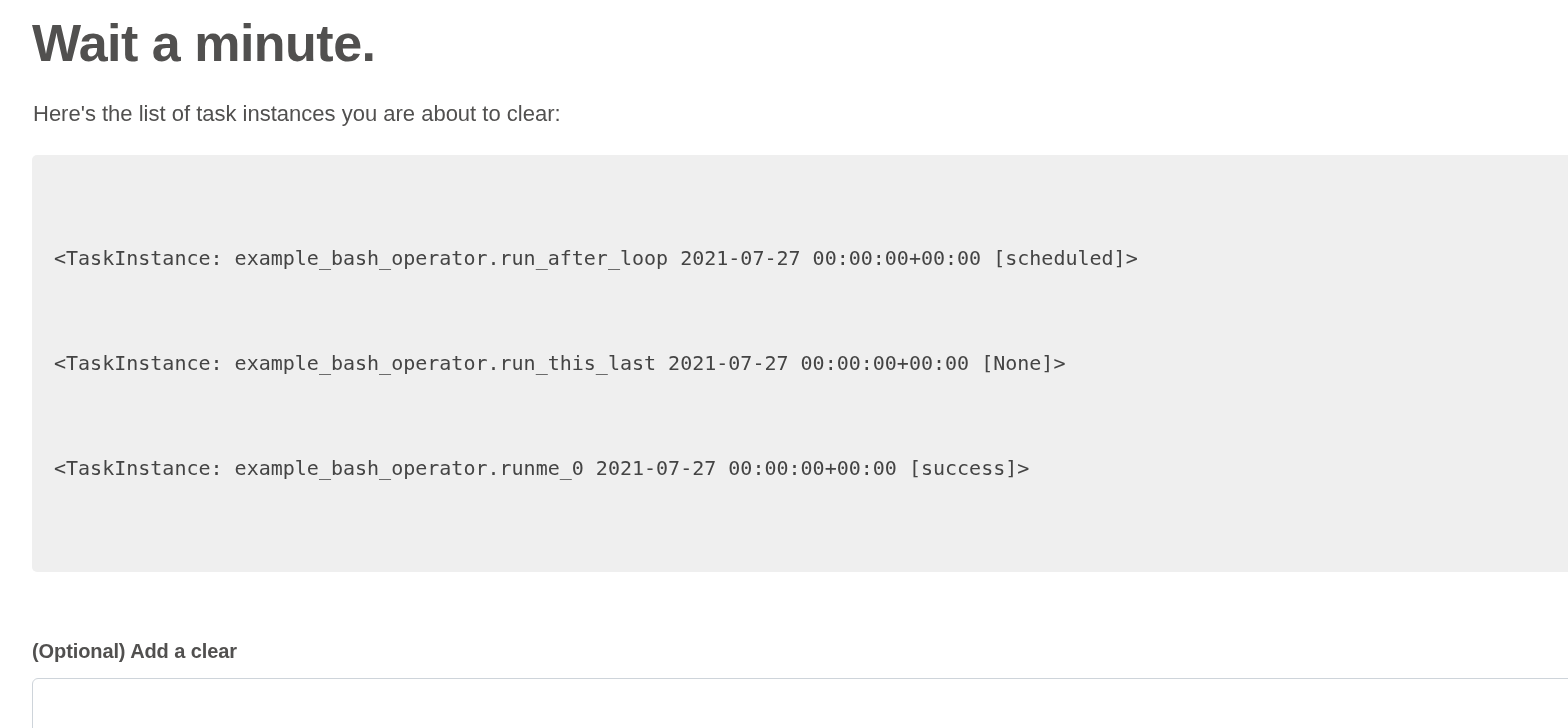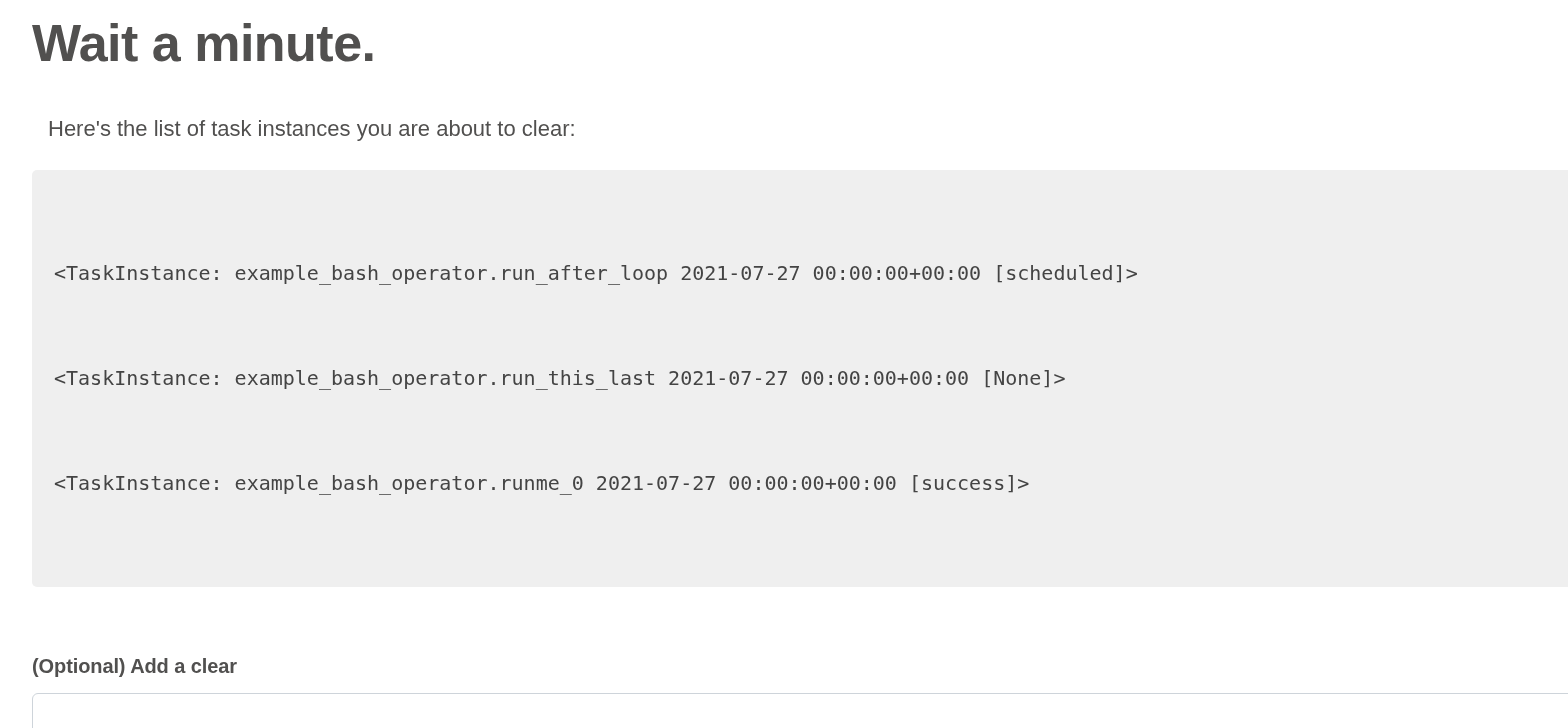--- a/index.html
+++ b/index.html
@@ -32,21 +32,21 @@
     letter-spacing: -0.5px;
     color: #51504f;
     margin: 0;
     padding: 0;
   }
 
   .lead-text {
     font-size: 22px;
     line-height: 1.4;
     color: #51504f;
-    margin: 16px;
+    margin: 1px;
     padding-top: 24px;
   }
 
   .code-block {
     margin-top: 25px;
     margin-left: 0;
     width: 1585px;
     background: #efefef;
     border-radius: 5px;
     padding: 16px 20px 16px 22px;

